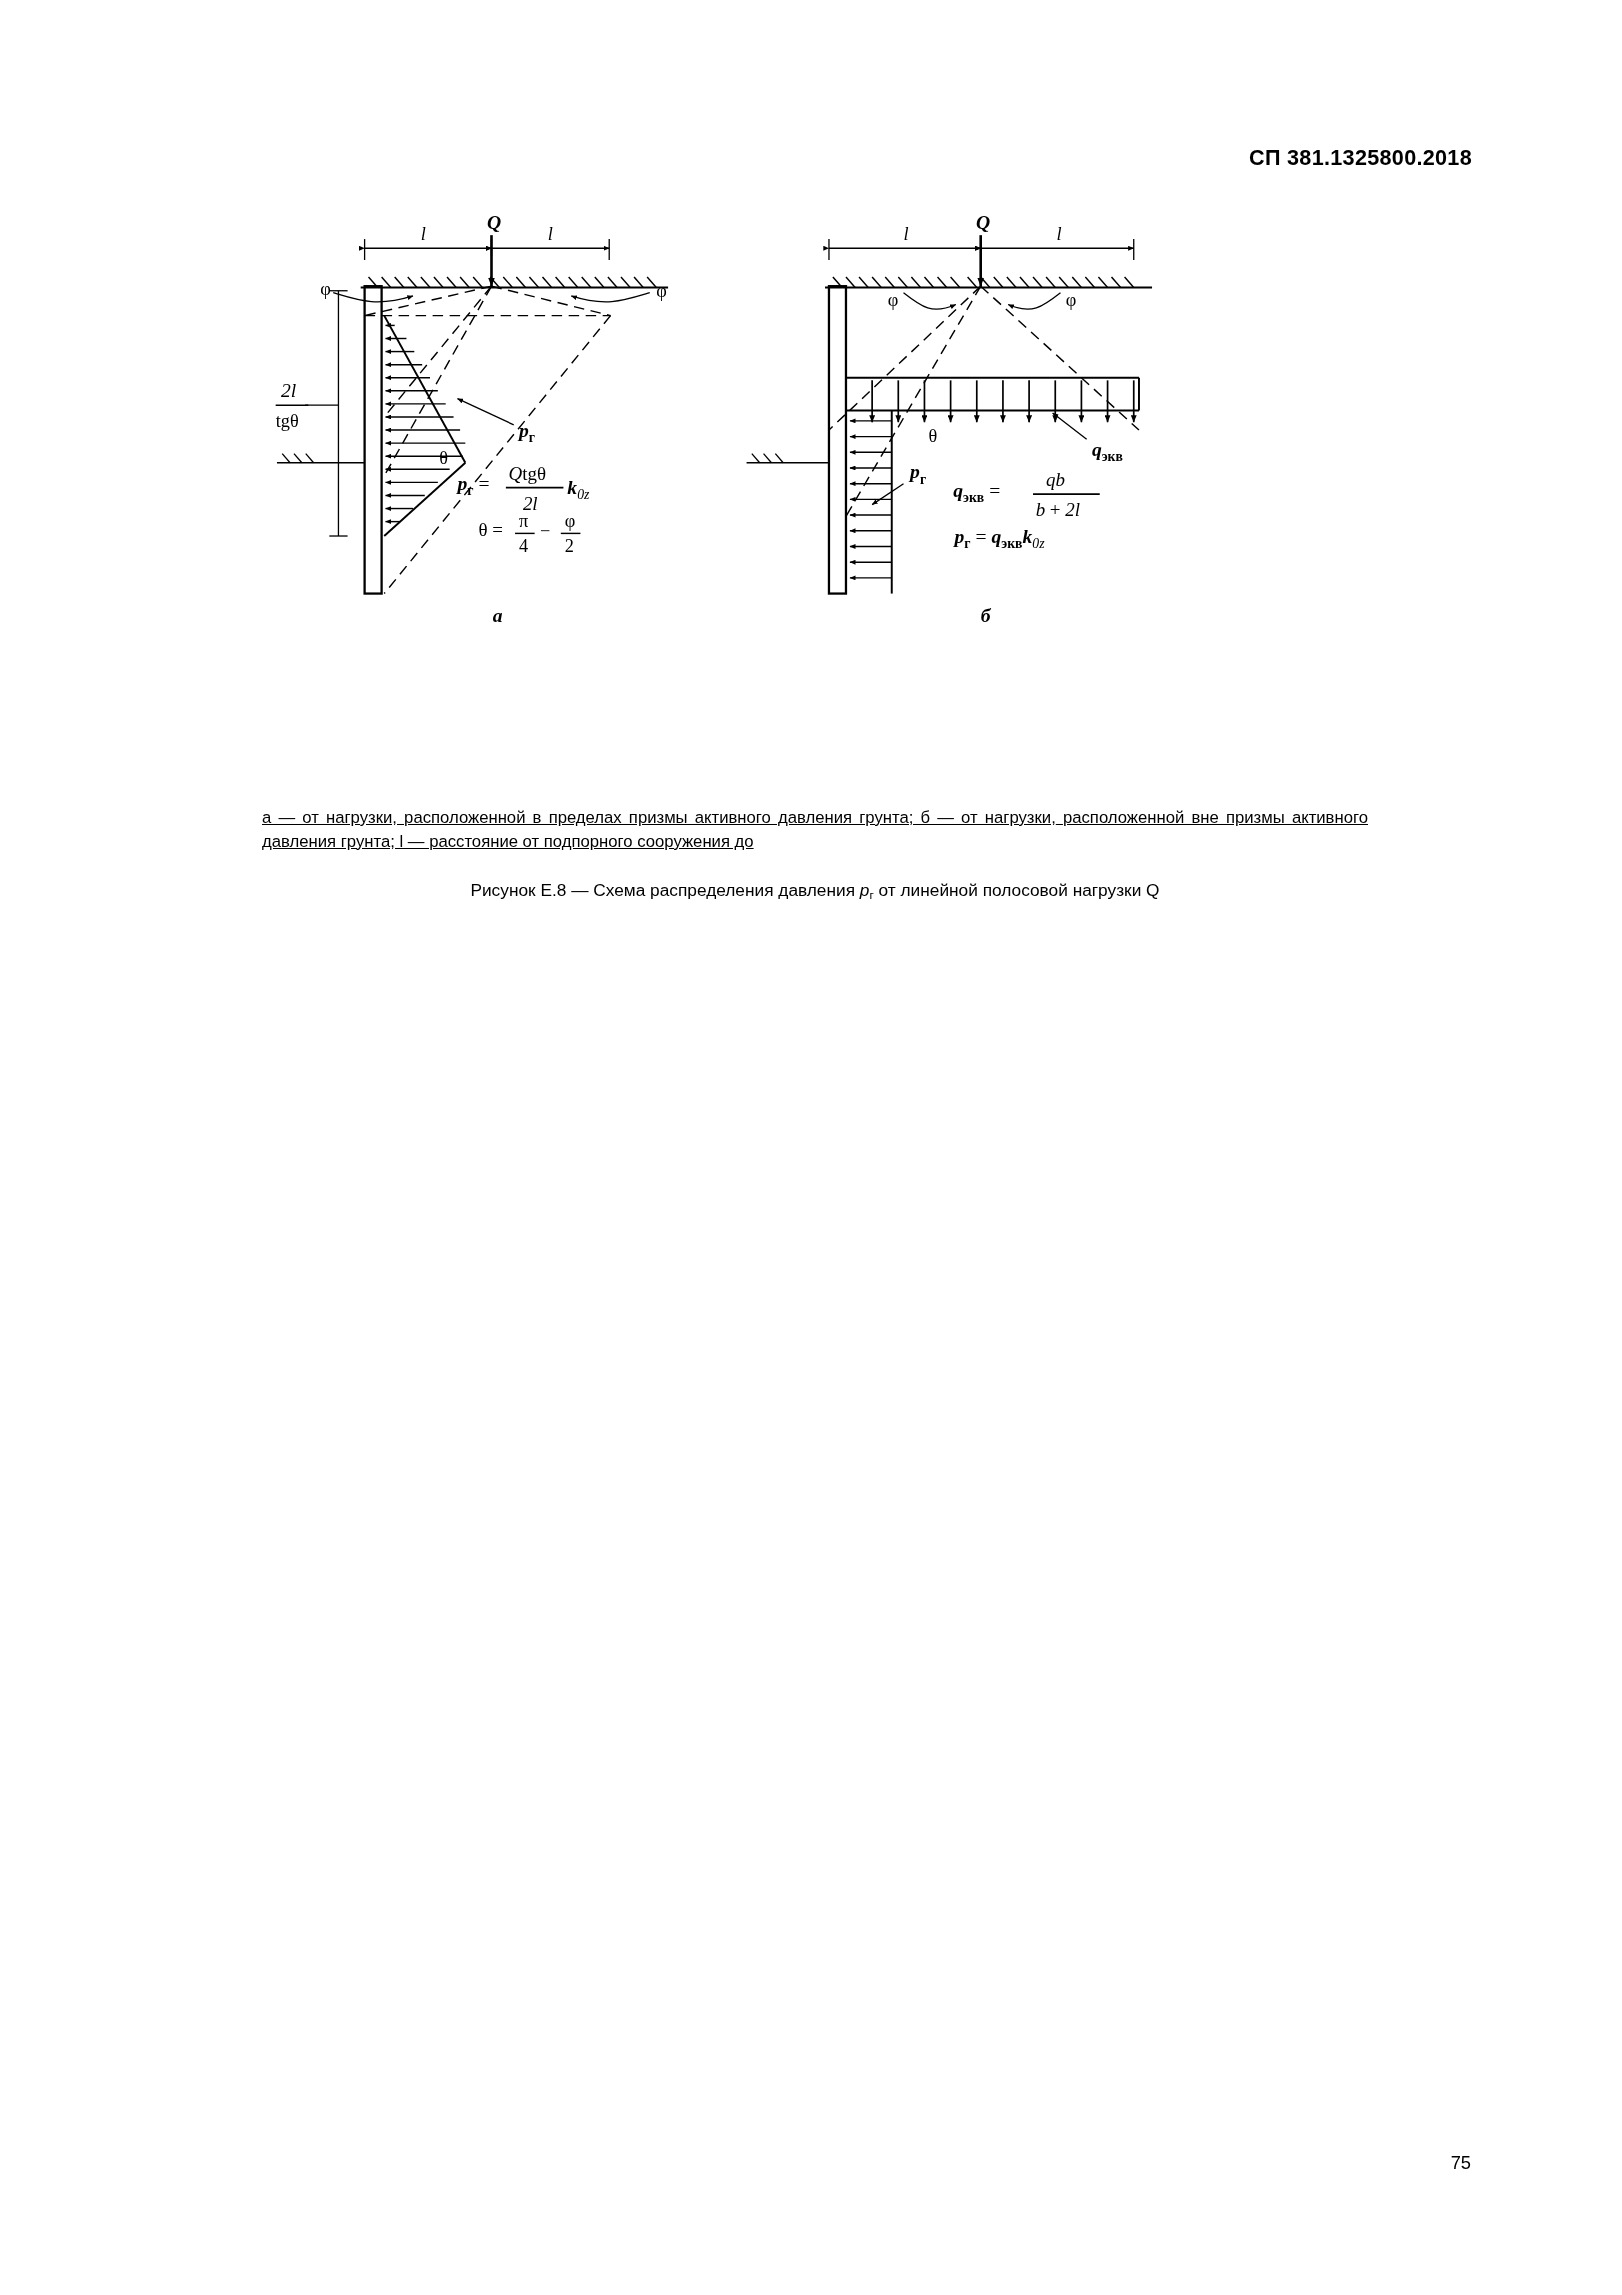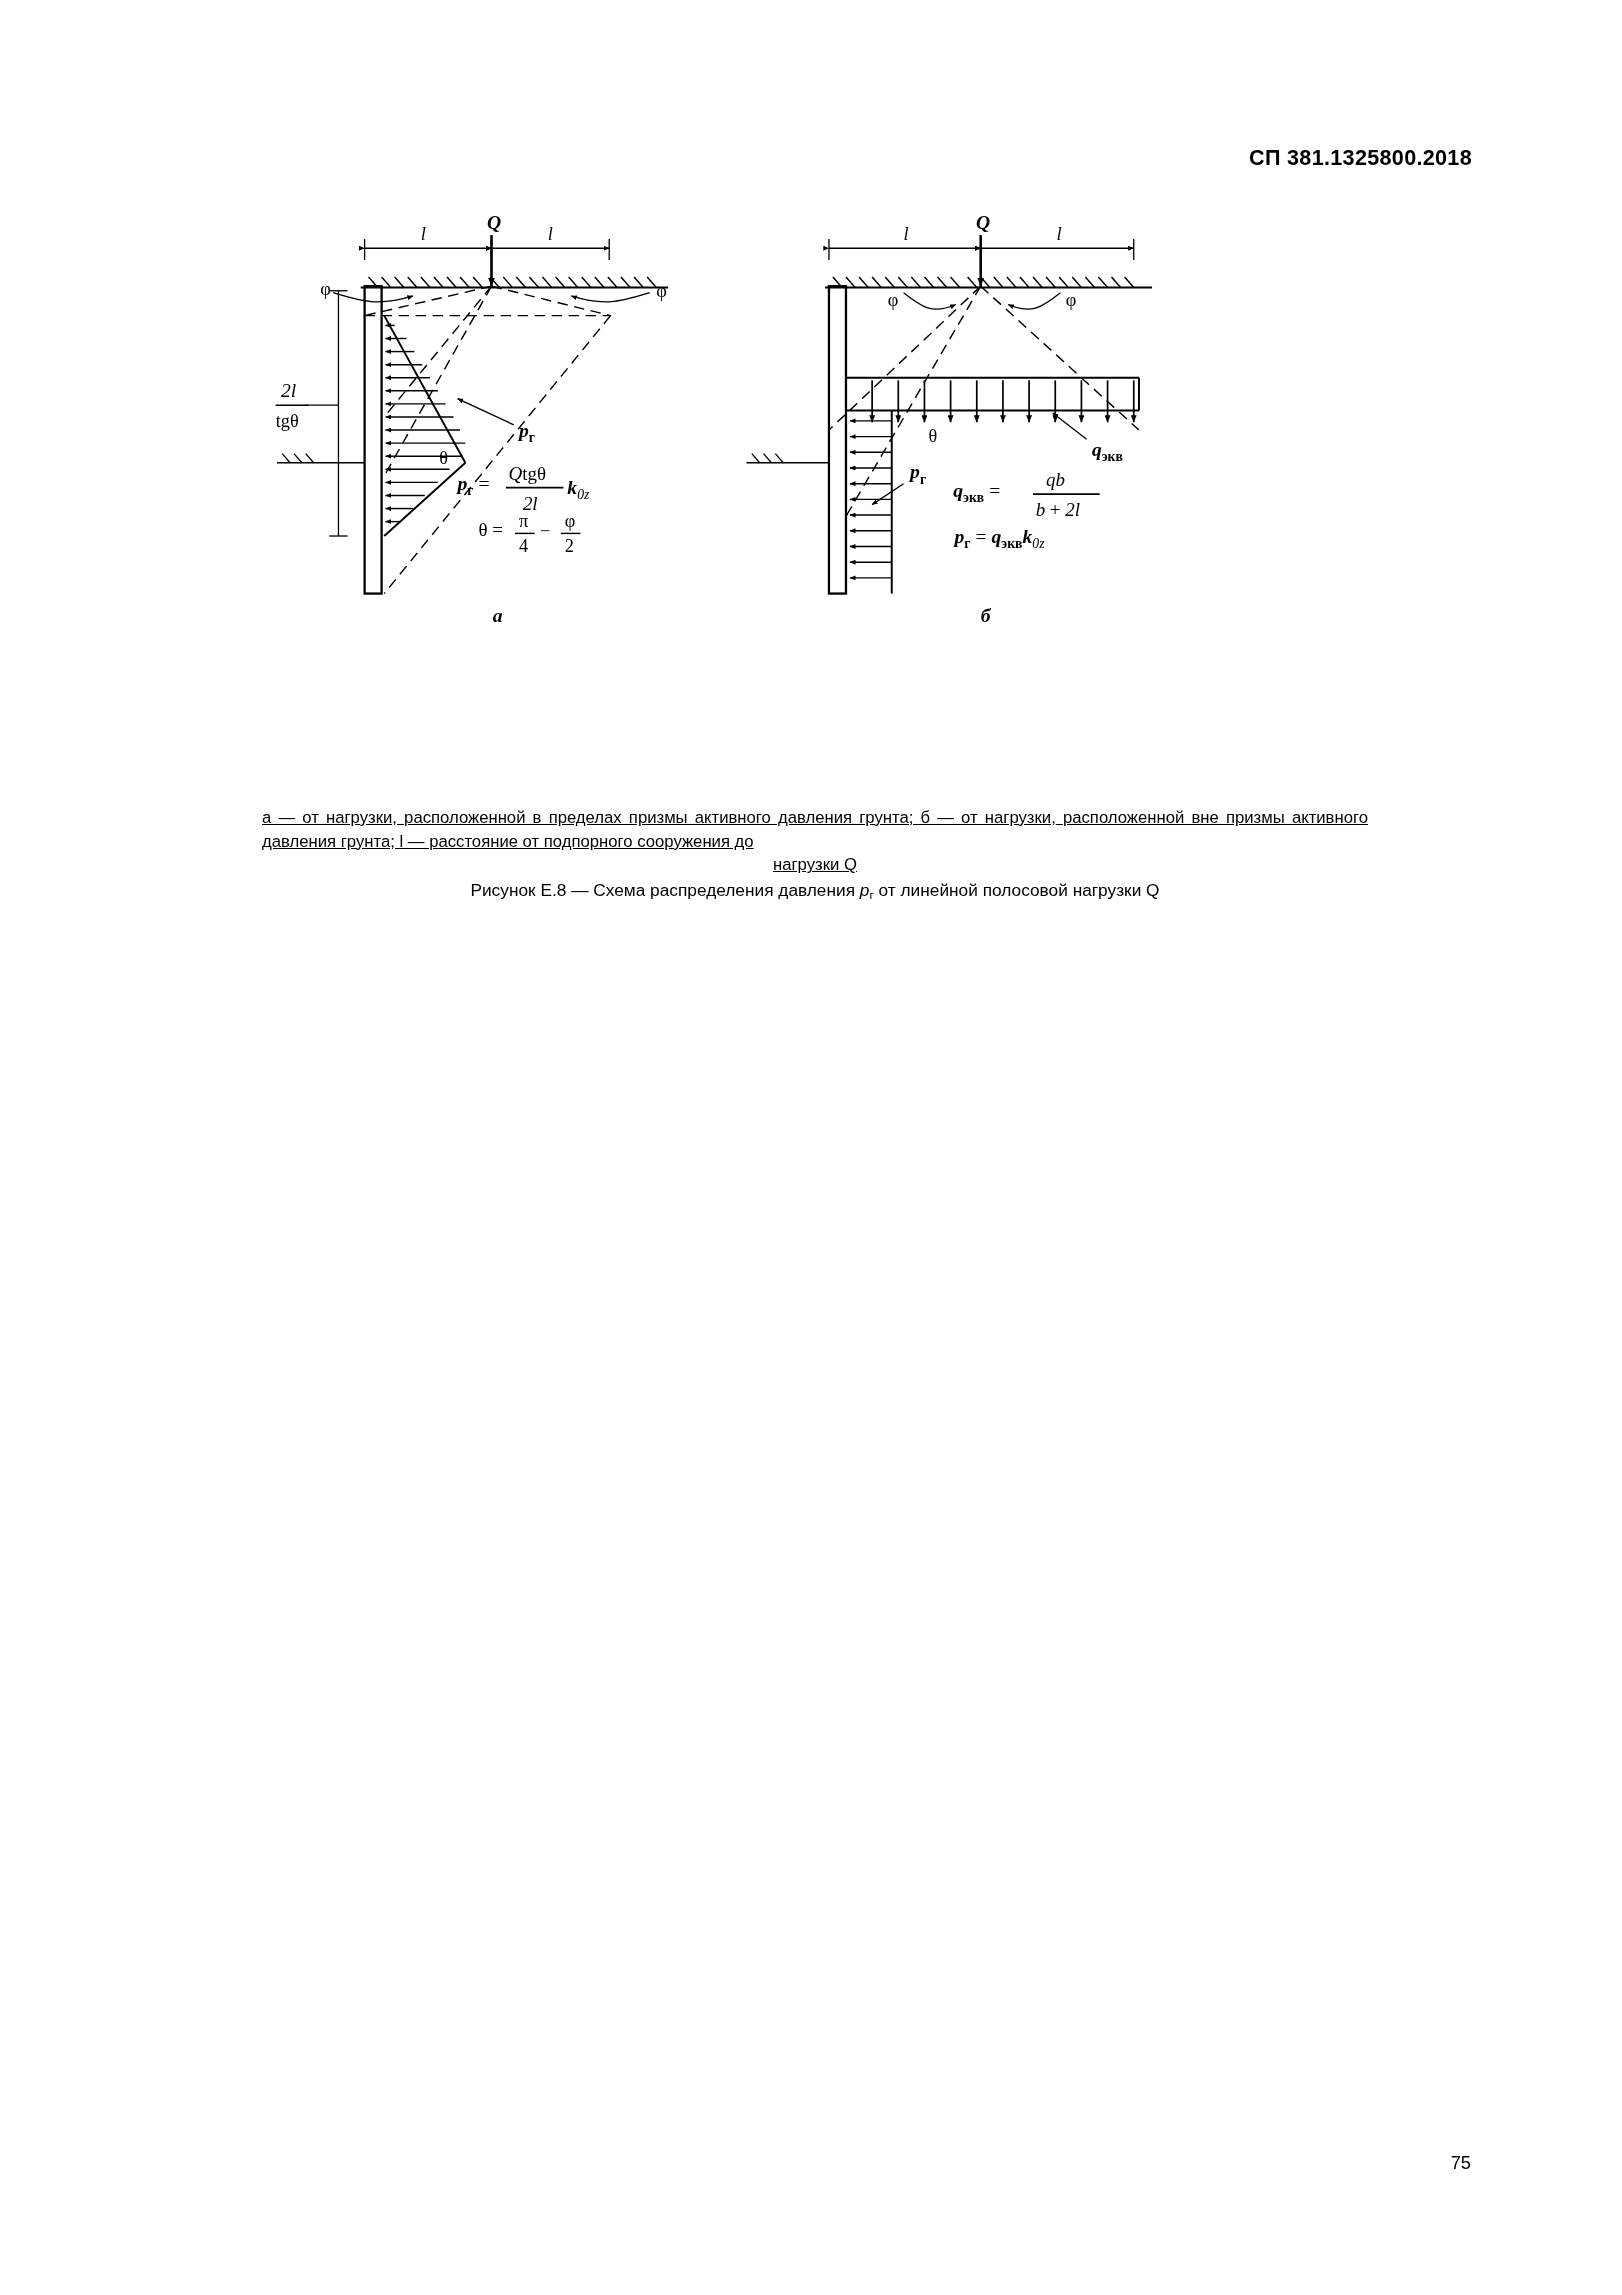--- a/index.html
+++ b/index.html
@@ -335,21 +335,20 @@
         </g>
 
         <text x="1118" y="632" font-size="30" font-weight="bold" font-style="italic" font-family="Liberation Serif, serif">б</text>
       </g>
     </svg>
   </div>
 
   <div class="fig-legend">
     <span>а — от нагрузки, расположенной в пределах призмы активного давления грунта; б — от нагрузки,</span>
     <span>расположенной вне призмы активного давления грунта; l — расстояние от подпорного сооружения до</span>
-    <span class="last-line">нагрузки Q</span>
   </div>
 
   <div class="fig-title">
     <span>Рисунок Е.8 — Схема распределения давления </span><span class="ital">p</span><span class="sub">г</span><span> от линейной полосовой нагрузки Q</span>
   </div>
 
   <div class="page-number">75</div>
 
 </div>
 

